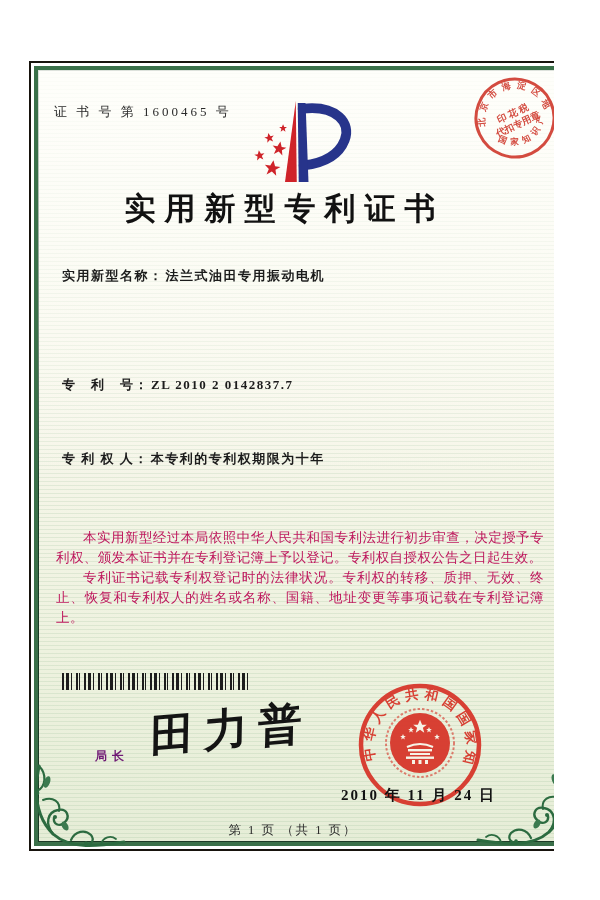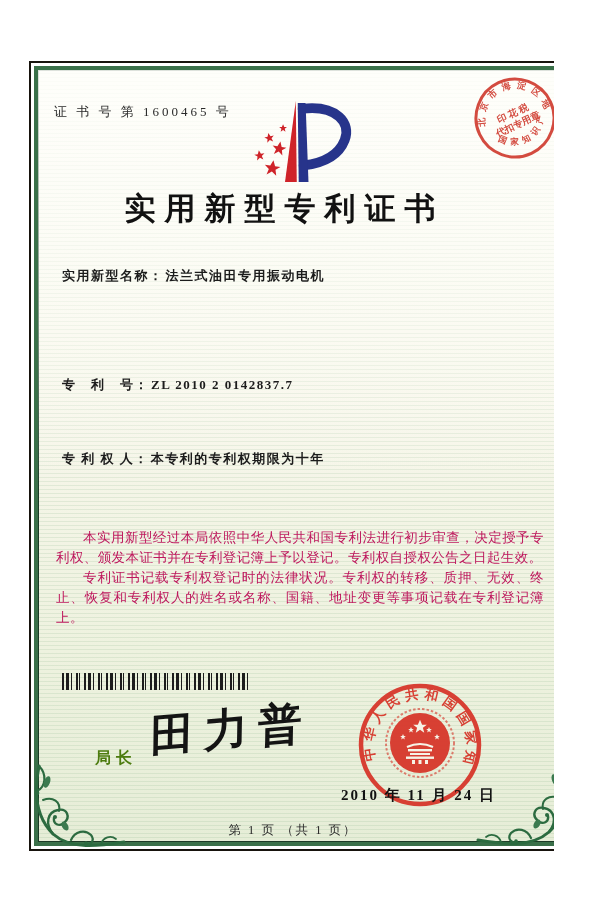--- a/index.html
+++ b/index.html
@@ -28,21 +28,21 @@
   .paras p{margin:0;text-indent:2em;}
   
   .barcode{position:absolute;left:62px;top:673px;width:190px;height:17px;
      background:repeating-linear-gradient(90deg,
        #1d1d1d 0 2px, rgba(0,0,0,0) 2px 4px,
        #1d1d1d 4px 7px, rgba(0,0,0,0) 7px 9px,
        #1d1d1d 9px 10px, rgba(0,0,0,0) 10px 14px,
        #1d1d1d 14px 16px, rgba(0,0,0,0) 16px 17px,
        #1d1d1d 17px 18px, rgba(0,0,0,0) 18px 22px);}
   
-  .director{position:absolute;left:95px;top:748px;font-size:16px;font-weight:600;letter-spacing:5px;color:#4d7c0f;}
+  .director{position:absolute;left:95px;top:748px;font-size:12px;font-weight:600;letter-spacing:5px;color:#701a75;}
   .signature{position:absolute;left:150px;top:700px;font-size:44px;font-weight:700;color:#141414;
              letter-spacing:10px;transform:rotate(-5deg) skewX(-6deg);white-space:nowrap;}
   
   .seal{position:absolute;left:352px;top:677px;width:136px;height:136px;}
   .seal-date{position:absolute;left:341px;top:786px;font-size:15px;font-weight:600;
              letter-spacing:2px;color:#121212;z-index:5;white-space:nowrap;}
   .tax-stamp{position:absolute;left:472px;top:75px;width:86px;height:86px;}
   
   .orn{position:absolute;width:95px;height:88px;}
   .orn-bl{left:31px;top:760px;}

